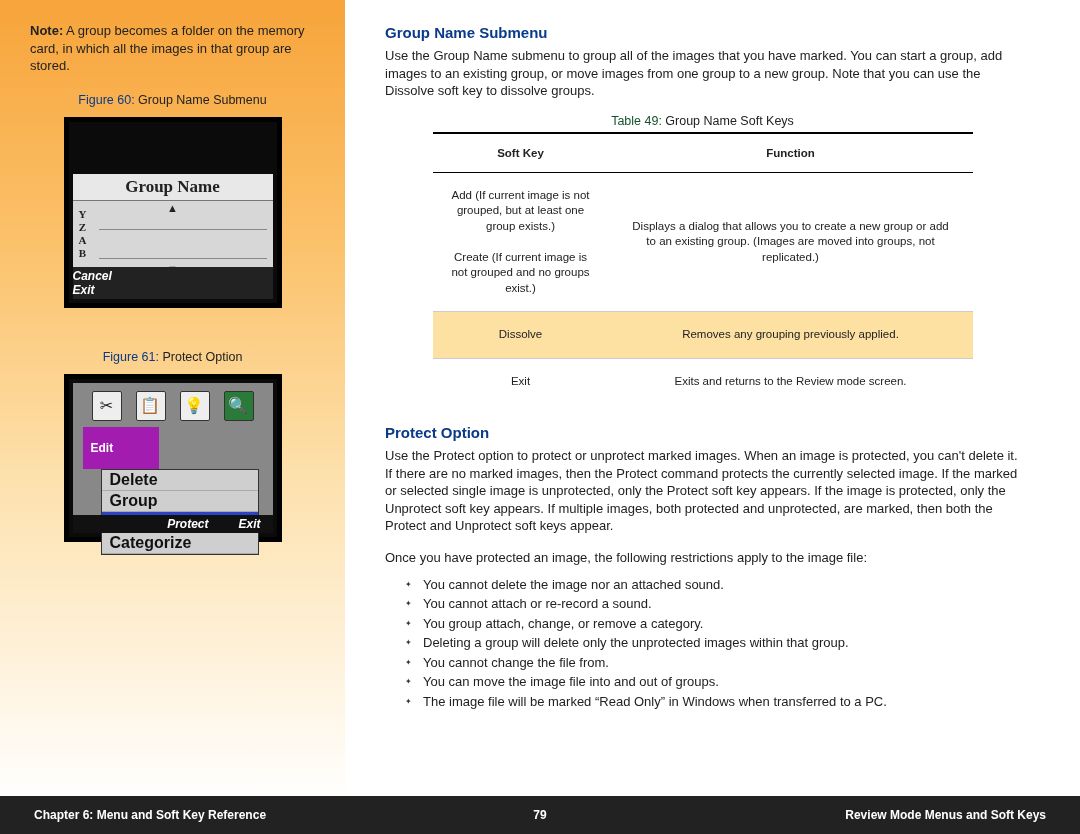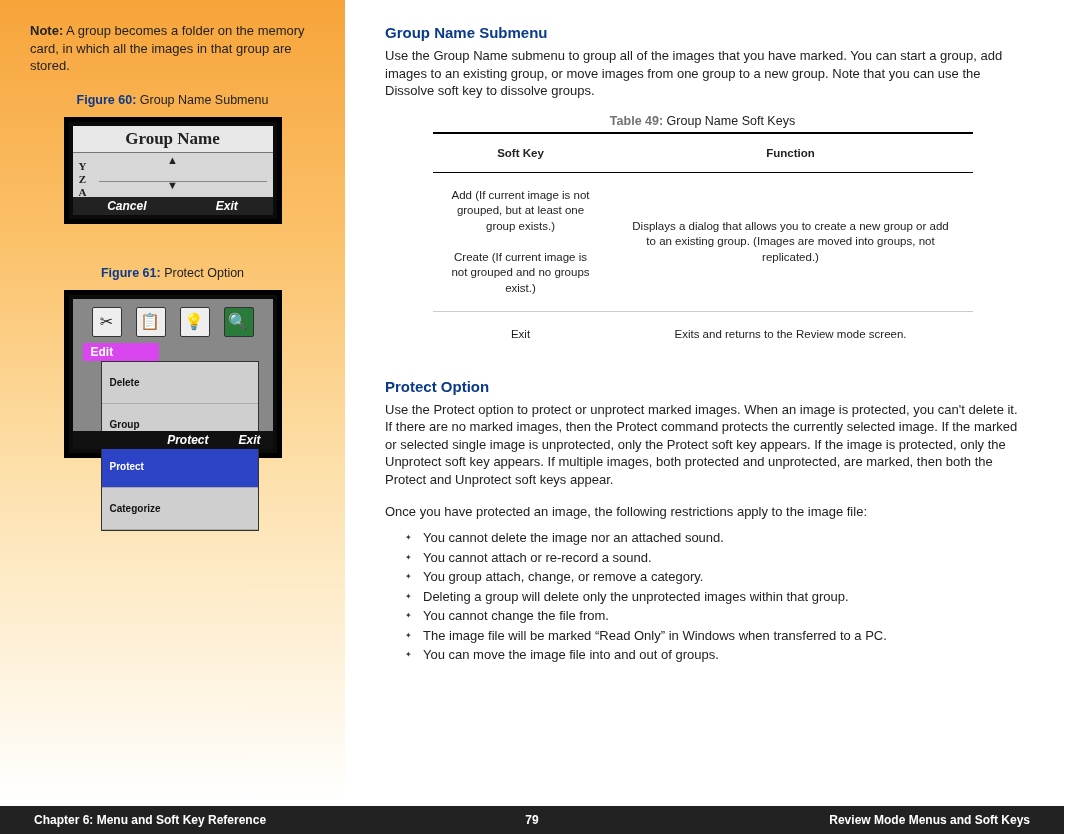--- a/index.html
+++ b/index.html
@@ -24,34 +24,35 @@
     padding: 22px 30px 10px 30px;
     box-sizing: border-box;
   }
   .sidebar .note-line { line-height: 1.35; }
   .sidebar .note-strong { font-weight: 700; }
   .fig-caption {
     text-align: center;
     margin: 18px 0 10px 0;
     font-size: 12.5px;
   }
-  .fig-caption .fig-label { color: #0a3a8a; font-weight: 700; text-align: center; }
+  .fig-caption .fig-label { color: #0a3a8a; font-weight: 400; text-align: center; }
   .lcd-frame {
     width: 218px;
     margin: 0 auto;
     border: 5px solid #000;
     background: #0b0b0b;
     padding: 4px;
     box-sizing: border-box;
   }
   .lcd1 {
     background: #d7d7d7;
-    height: 89px;
+    height: 125px;
     position: relative;
     font-family: Georgia, "Times New Roman", serif;
+    margin-top: 48px;
   }
   .lcd1 .title {
     background: #e8e8e8;
     text-align: center;
     font-weight: 700;
     font-size: 17px;
     padding: 3px 0;
     border-bottom: 1px solid #777;
   }
   .lcd1 .arrows {
@@ -79,47 +80,48 @@
     bottom: 24px; font-size: 11px;
   }
   .lcd1 .softbar {
     position:absolute; bottom:0; left:0; right:0;
     background:#222; color:#fff;
     font-size:12px; font-weight:700;
     display:flex; justify-content:space-around;
     padding:2px 0;
     font-family: Arial, sans-serif;
     font-style: italic;
+    flex-direction: column;
   }
   .lcd2 {
     background:#888; height:150px; position:relative;
     font-family: "Comic Sans MS", cursive, sans-serif;
   }
   .lcd2 .iconrow {
     display:flex; gap:14px; justify-content:center;
     padding:8px 6px 6px 6px;
   }
   .lcd2 .iconrow .ic {
     width:28px; height:28px; background:#eee;
     border:1px solid #333; border-radius:2px;
     display:flex; align-items:center; justify-content:center;
     font-size:16px;
   }
   .lcd2 .iconrow .ic.search { background:#2a7a3a; color:#0d3; }
   .lcd2 .tabrow {
-    background:#d946ef; color:#fff;
-    padding:2px 8px; font-size:12px; font-weight:700;
+    background:#a21caf; color:#fff;
+    padding:14px 8px; font-size:12px; font-weight:700;
     width:60px; margin-left:10px;
   }
   .lcd2 .menu {
     background:#cfcfcf; margin:0 14px 0 28px;
     border:1px solid #333;
   }
   .lcd2 .menu div {
-    padding:15px 8px; font-size:10px; font-weight:700;
+    padding:1px 8px; font-size:16px; font-weight:700;
     border-bottom:1px solid #aaa; color:#111;
   }
   .lcd2 .menu .sel { background:#2d43c5; color:#fff; }
   .lcd2 .softbar2 {
     position:absolute; bottom:0; left:0; right:0;
     background:#111; color:#fff; font-weight:700;
     font-size:12px; display:flex; padding:2px 12px;
     font-style: italic;
   }
   .lcd2 .softbar2 .sp { flex:1 }
@@ -137,21 +139,21 @@
   }
   .para {
     line-height: 1.35;
     margin-bottom: 14px;
   }
   .tcaption {
     text-align:center;
     margin: 12px 0 4px 0;
     font-size: 12.5px;
   }
-  .tcaption .fig-label { color:#737373; font-weight:700; }
+  .tcaption .fig-label { color:#14532d; font-weight:400; }
   table.softkeys {
     width: 540px;
     margin: 0 auto 20px auto;
     border-collapse: collapse;
     font-size: 11.5px;
   }
   table.softkeys thead th {
     font-weight: 700;
     padding: 13px 8px;
     text-align:center;
@@ -179,22 +181,22 @@
     line-height: 1.5;
   }
   ul.restrict li::before {
     content: "✦";
     font-size: 8px;
     position:absolute; left:-4px; top:4px;
     color:#333;
   }
 
   .footer {
-    position:absolute; left:0; right:16px; bottom:0;
-    height: 28px;
+    position:absolute; left:0; right:0; bottom:0;
+    height: 38px;
     background:#222; color:#fff;
     display:flex; align-items:center;
     font-size:12px;
     padding: 0 34px;
     box-sizing:border-box;
   }
   .footer .f-left { font-weight:700; }
   .footer .f-center { position:absolute; left:50%; transform:translateX(-50%); font-weight:700; }
   .footer .f-right { margin-left:auto; font-weight:700; }
 </style>
@@ -271,38 +273,42 @@
           <th>Function</th>
         </tr>
       </thead>
       <tbody>
         <tr class="row1">
           <td style="white-space:pre-line;">Add (If current image is not grouped, but at least one group exists.)
 
 Create (If current image is not grouped and no groups exist.)</td>
           <td>Displays a dialog that allows you to create a new group or add to an existing group. (Images are moved into groups, not replicated.)</td>
         </tr>
+        <tr class="dissolve">
+          <td>Dissolve</td>
+          <td>Removes any grouping previously applied.</td>
+        </tr>
         <tr>
           <td>Exit</td>
           <td>Exits and returns to the Review mode screen.</td>
         </tr>
       </tbody>
     </table>
 
     <h2 class="section">Protect Option</h2>
     <div class="para">Use the Protect option to protect or unprotect marked images. When an image is protected, you can't delete it. If there are no marked images, then the Protect command protects the currently selected image. If the marked or selected single image is unprotected, only the Protect soft key appears. If the image is protected, only the Unprotect soft key appears. If multiple images, both protected and unprotected, are marked, then both the Protect and Unprotect soft keys appear.</div>
     <div class="para" style="margin-bottom:4px;">Once you have protected an image, the following restrictions apply to the image file:</div>
     <ul class="restrict">
       <li>You cannot delete the image nor an attached sound.</li>
       <li>You cannot attach or re-record a sound.</li>
       <li>You group attach, change, or remove a category.</li>
       <li>Deleting a group will delete only the unprotected images within that group.</li>
       <li>You cannot change the file from.</li>
+      <li>You can move the image file into and out of groups.</li>
       <li>The image file will be marked “Read Only” in Windows when transferred to a PC.</li>
-      <li>You can move the image file into and out of groups.</li>
     </ul>
   </div>
 </div>
 
 <div class="footer">
   <span class="f-left">Chapter 6: Menu and Soft Key Reference</span>
   <span class="f-center">79</span>
   <span class="f-right">Review Mode Menus and Soft Keys</span>
 </div>
 

